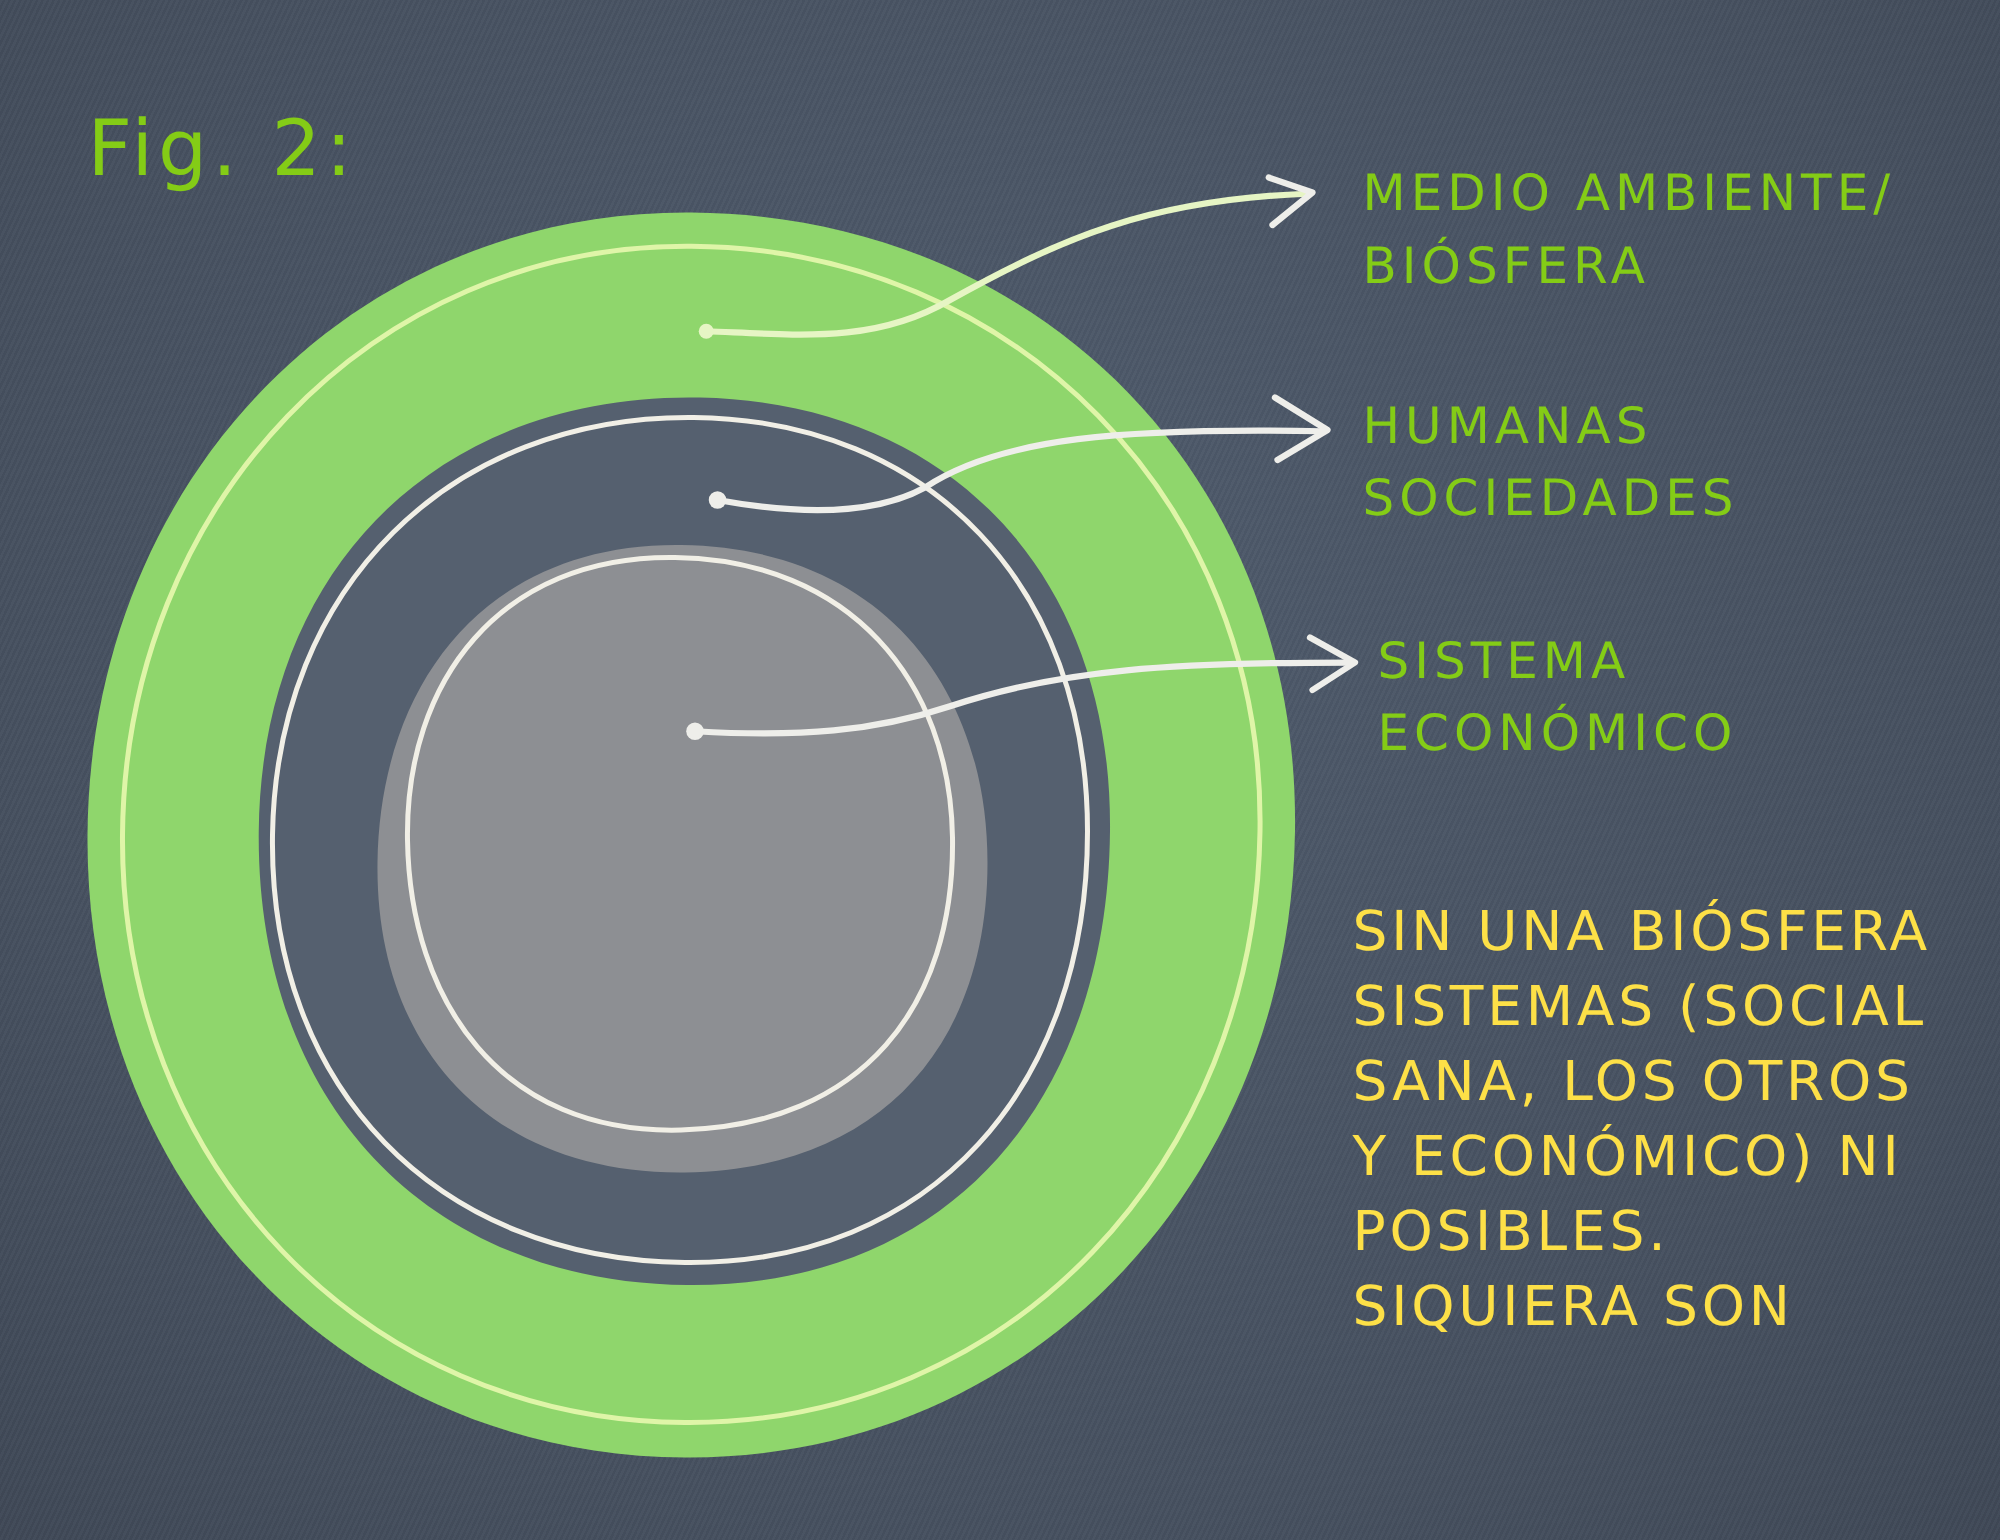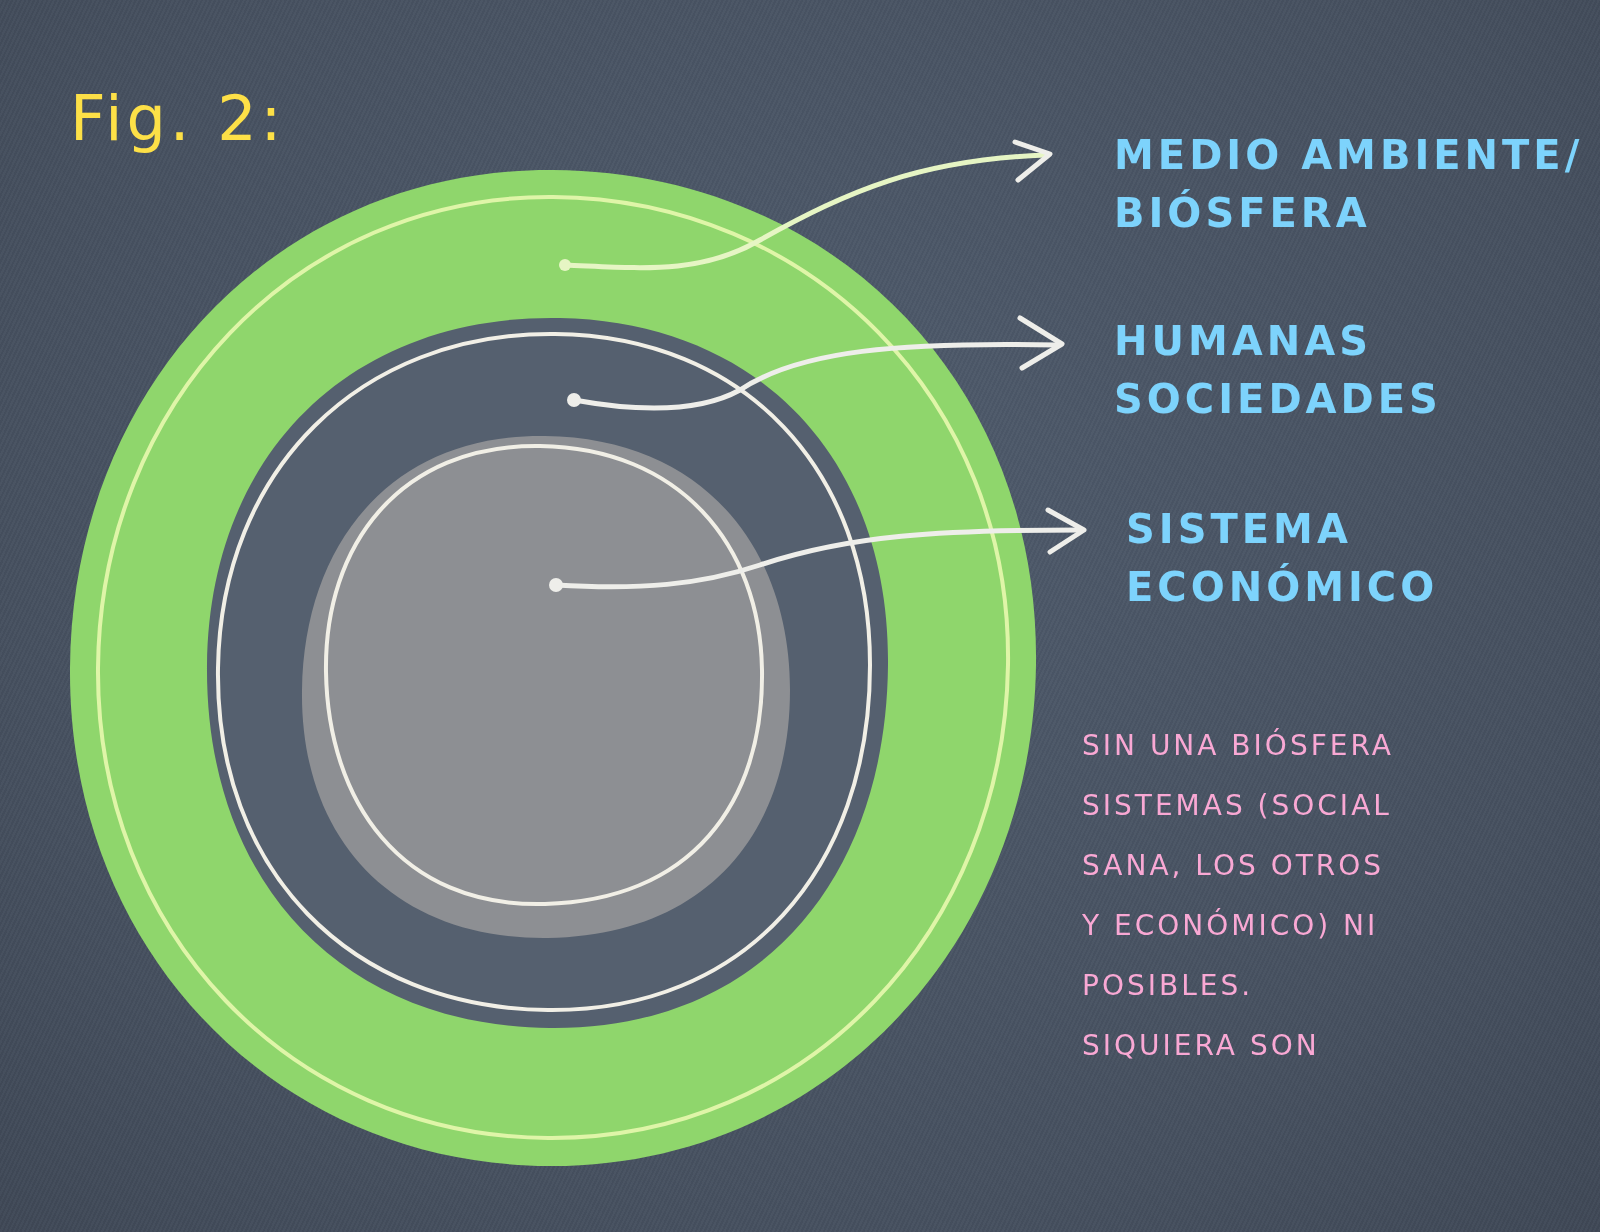--- a/index.html
+++ b/index.html
@@ -11,36 +11,36 @@
   }
   .bg-texture {
     position: absolute; inset: 0;
     background:
       repeating-linear-gradient(115deg, rgba(255,255,255,0.025) 0 2px, rgba(0,0,0,0.025) 2px 4px),
       radial-gradient(ellipse at 50% 40%, #4f5b6c 0%, #46505f 70%, #3f4856 100%);
   }
   svg.diagram { position: absolute; left: 0; top: 0; }
   .fig-title {
     position: absolute; left: 70px; top: 82px;
-    color: #fde047; font-size: 62px; letter-spacing: 4px;
+    color: #84cc16; font-size: 62px; letter-spacing: 4px;
     font-family: "DejaVu Sans", sans-serif;
   }
   .label {
-    position: absolute; color: #7dd3fc;
+    position: absolute; color: #84cc16;
     font-size: 40px; letter-spacing: 4px; line-height: 58px;
     text-transform: uppercase;
-    font-family: "DejaVu Sans", sans-serif; font-weight: bold; margin-left: 24px;
+    font-family: "DejaVu Sans", sans-serif; font-weight: normal;
   }
   .label div { white-space: nowrap; }
   .lbl-env { left: 1090px; top: 126px; }
   .lbl-soc { left: 1090px; top: 312px; }
   .lbl-eco { left: 1102px; top: 500px; }
   .note {
     position: absolute; left: 1082px; top: 716px;
-    color: #f9a8d4; font-size: 28px; letter-spacing: 3px; line-height: 60px;
+    color: #fde047; font-size: 44px; letter-spacing: 3px; line-height: 60px;
     text-transform: uppercase;
     font-family: "DejaVu Sans", sans-serif;
   }
   .note div { white-space: nowrap; }
 </style>
 </head>
 <body>
 
 <div class="bg-texture"></div>
 

